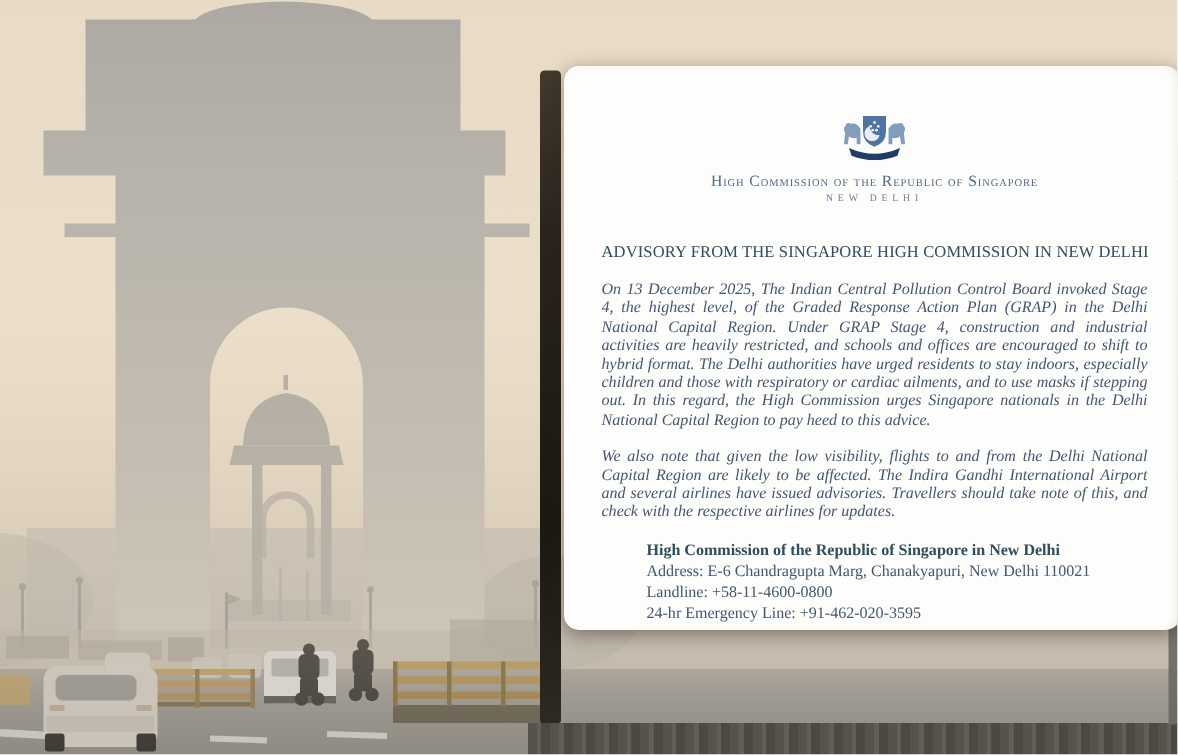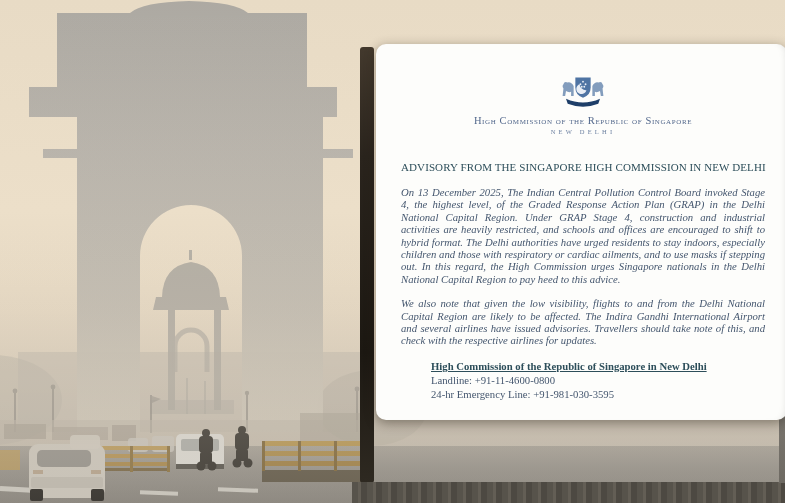--- a/index.html
+++ b/index.html
@@ -23,21 +23,21 @@
         box-sizing:border-box;padding:30px 22px 0 25px;color:#44566e;margin-left:8px;}
   .crest-wrap{text-align:center;margin-bottom:2px;}
   .org-name{text-align:center;font-variant:small-caps;font-size:10.5px;letter-spacing:.6px;
         color:#53688c;line-height:13px;}
   .org-loc{text-align:center;font-size:6.5px;letter-spacing:3.2px;color:#6d81a1;
         line-height:10px;margin-bottom:24px;}
   .adv-title{text-align:center;font-weight:normal;font-size:11px;color:#2d4e5a;
         white-space:nowrap;margin:0 0 13px 0;letter-spacing:.1px;}
   .card p{margin:0 0 12px 0;font-size:10.7px;line-height:12.4px;text-align:justify;font-style:italic;}
   .contact{font-size:10.7px;line-height:14px;padding-left:30px;margin-top:2px;}
-  .contact-heading{font-weight:bold;color:#2d4e5a;text-decoration:underline;}
+  .contact-heading{font-weight:bold;color:#2d4e5a;}
 </style>
 </head>
 <body>
 
 <div class="stage">
 
   <svg class="scene-svg" width="785" height="503" viewBox="0 0 785 503">
     <defs>
       <linearGradient id="gGrad" x1="0" y1="0" x2="0" y2="1">
         <stop offset="0" stop-color="#a9a6a0"></stop>
@@ -188,18 +188,19 @@
     <div class="org-name">High Commission of the Republic of Singapore</div>
     <div class="org-loc">NEW DELHI</div>
 
     <h1 class="adv-title">ADVISORY FROM THE SINGAPORE HIGH COMMISSION IN NEW DELHI</h1>
 
     <p>On 13 December 2025, The Indian Central Pollution Control Board invoked Stage 4, the highest level, of the Graded Response Action Plan (GRAP) in the Delhi National Capital Region. Under GRAP Stage 4, construction and industrial activities are heavily restricted, and schools and offices are encouraged to shift to hybrid format. The Delhi authorities have urged residents to stay indoors, especially children and those with respiratory or cardiac ailments, and to use masks if stepping out. In this regard, the High Commission urges Singapore nationals in the Delhi National Capital Region to pay heed to this advice.</p>
     <p>We also note that given the low visibility, flights to and from the Delhi National Capital Region are likely to be affected. The Indira Gandhi International Airport and several airlines have issued advisories. Travellers should take note of this, and check with the respective airlines for updates.</p>
 
     <div class="contact">
       <div class="contact-heading">High Commission of the Republic of Singapore in New Delhi</div>
-      <div>Landline: +91-11-4600-0800</div>
-      <div>24-hr Emergency Line: +91-981-030-3595</div>
+      <div>Address: E-6 Chandragupta Marg, Chanakyapuri, New Delhi 110021</div>
+      <div>Landline: +58-11-4600-0800</div>
+      <div>24-hr Emergency Line: +91-462-020-3595</div>
     </div>
   </div>
 
 </div>
 
 </body></html>

